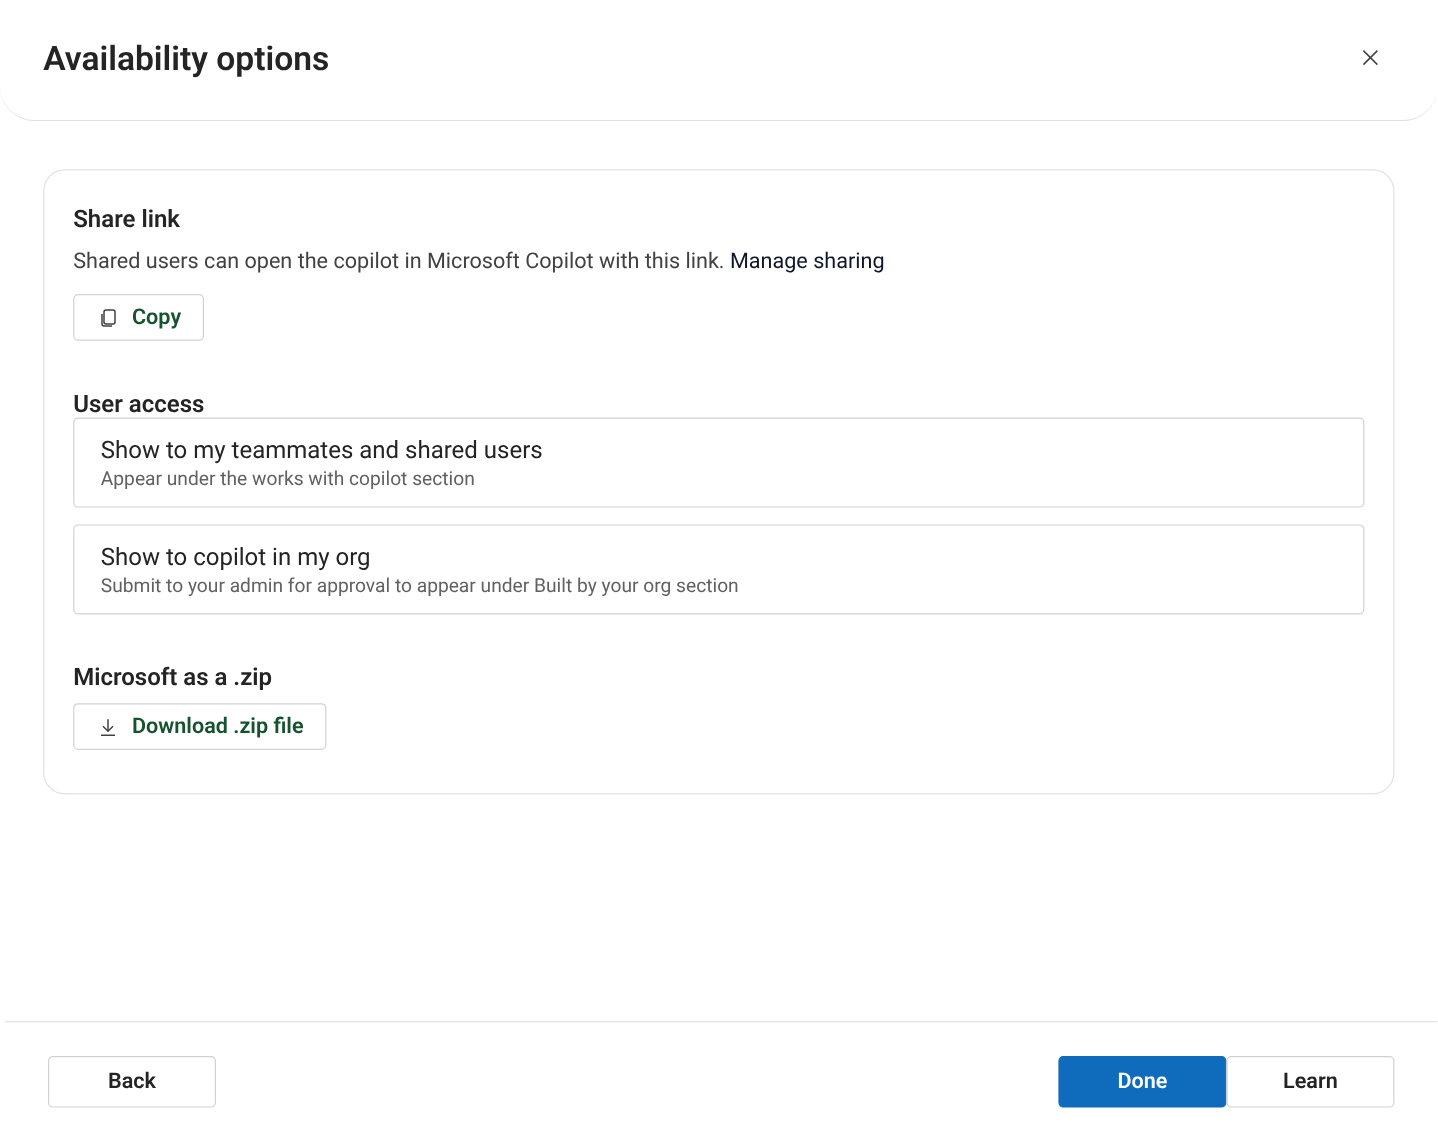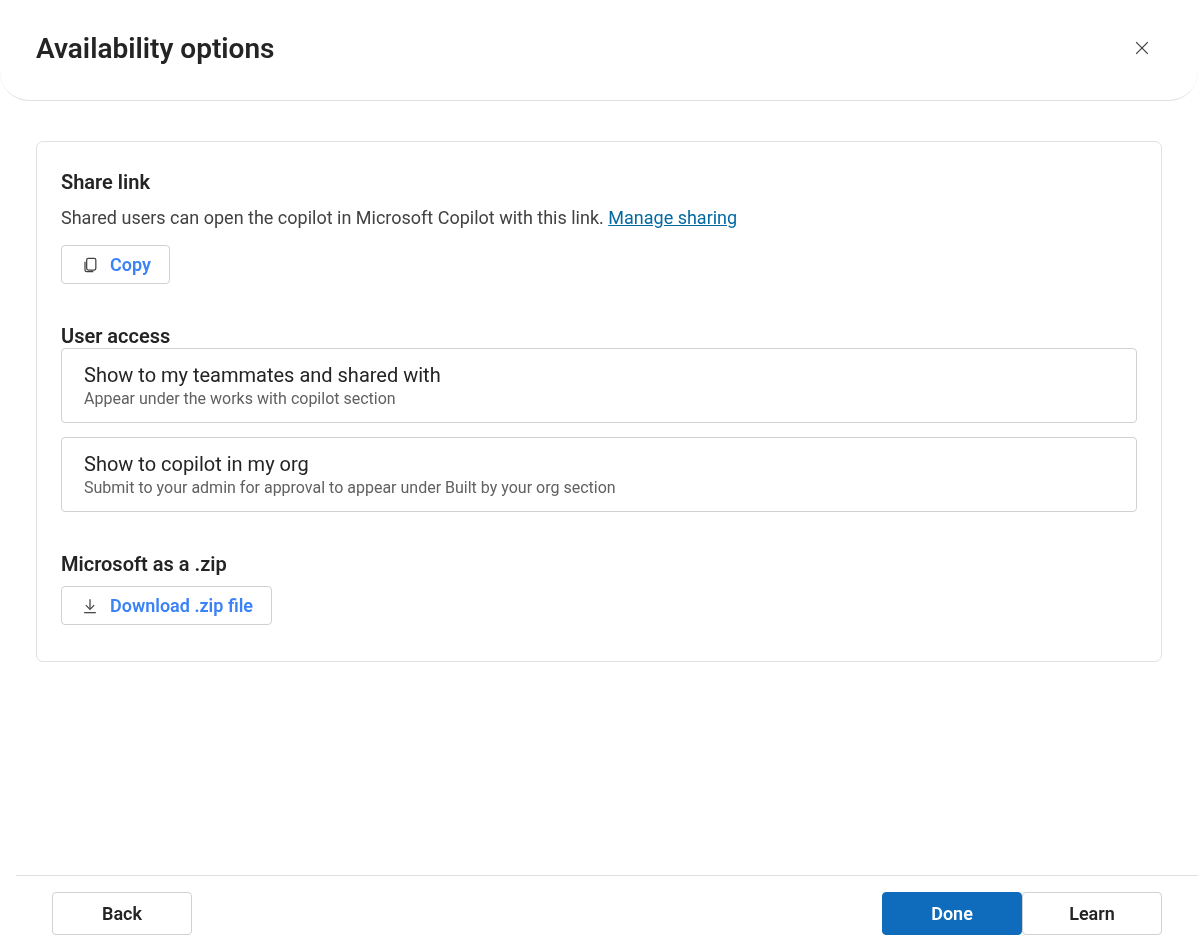--- a/index.html
+++ b/index.html
@@ -42,21 +42,21 @@
     }
     .close-btn svg {
       width: 20px;
       height: 20px;
     }
     .content {
       padding: 40px 36px 20px 36px;
     }
     .card {
       border: 1px solid #e1e1e1;
-      border-radius: 7px;
+      border-radius: 18px;
       padding: 28px 24px 36px 24px;
     }
     .section {
       margin-bottom: 40px;
     }
     .section:last-child {
       margin-bottom: 0;
     }
     .section-heading {
       font-size: 20px;
@@ -64,35 +64,34 @@
       color: #242424;
       margin-bottom: 10px;
     }
     .section-desc {
       font-size: 18px;
       color: #424242;
       line-height: 1.5;
       margin-bottom: 14px;
     }
     .link {
-      color: #0369a1;
-      text-decoration: underline;
+      color: #0f172a;
       cursor: pointer;
     }
     .secondary-btn {
       display: inline-flex;
       align-items: center;
       gap: 10px;
       background: #ffffff;
       border: 1px solid #d1d1d1;
       border-radius: 4px;
       padding: 8px 18px;
       font-size: 18px;
       font-weight: 600;
-      color: #3b82f6;
+      color: #14532d;
       cursor: pointer;
       font-family: inherit;
     }
     .secondary-btn svg {
       width: 20px;
       height: 20px;
     }
     .option-row {
       border: 1px solid #d1d1d1;
       border-radius: 4px;
@@ -115,27 +114,27 @@
       color: #616161;
     }
     .user-access-heading {
       font-size: 20px;
       font-weight: 600;
       color: #242424;
       margin-bottom: 0;
     }
     .footer {
       position: absolute;
-      left: 16px;
+      left: 4px;
       right: 0;
       bottom: 0;
       display: flex;
       align-items: center;
       justify-content: space-between;
-      padding: 16px 36px;
+      padding: 28px 36px;
       border-top: 1px solid #e1e1e1;
       background: #ffffff;
     }
     .footer-left {
       display: flex;
       gap: 12px;
     }
     .footer-right {
       display: flex;
     }
@@ -188,21 +187,21 @@
           <rect x="8" y="4" width="11" height="14" rx="2"></rect>
           <path d="M6 8 V18 a2 2 0 0 0 2 2 H16"></path>
         </svg>
         <span>Copy</span>
       </button>
     </div>
 
     <div class="section">
       <div class="user-access-heading">User access</div>
       <div class="option-row">
-        <div class="option-title">Show to my teammates and shared with</div>
+        <div class="option-title">Show to my teammates and shared users</div>
         <div class="option-sub">Appear under the works with copilot section</div>
       </div>
       <div class="option-row">
         <div class="option-title">Show to copilot in my org</div>
         <div class="option-sub">Submit to your admin for approval to appear under Built by your org section</div>
       </div>
     </div>
 
     <div class="section">
       <div class="section-heading">Microsoft as a .zip</div>

